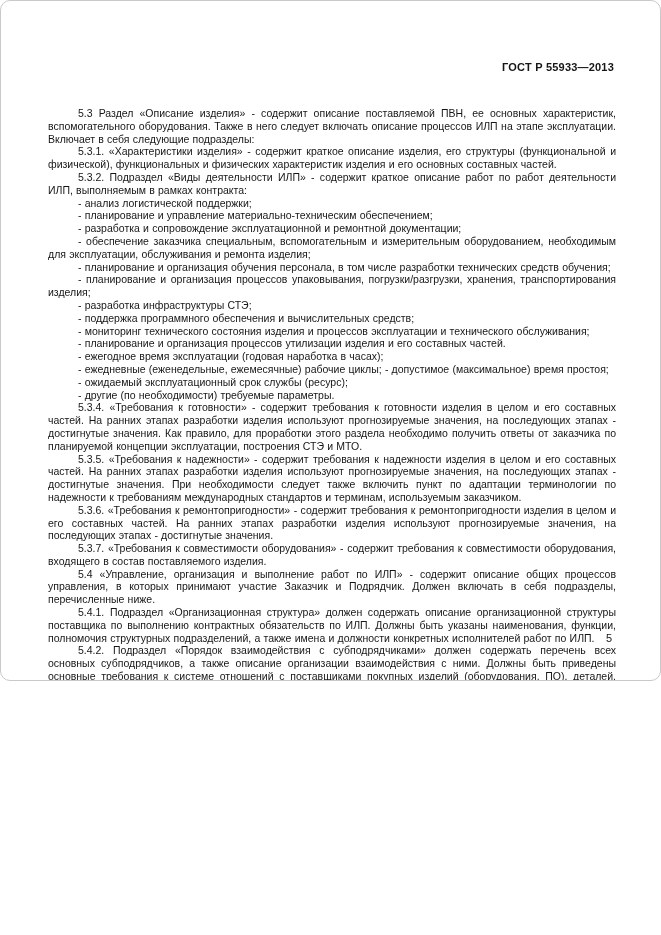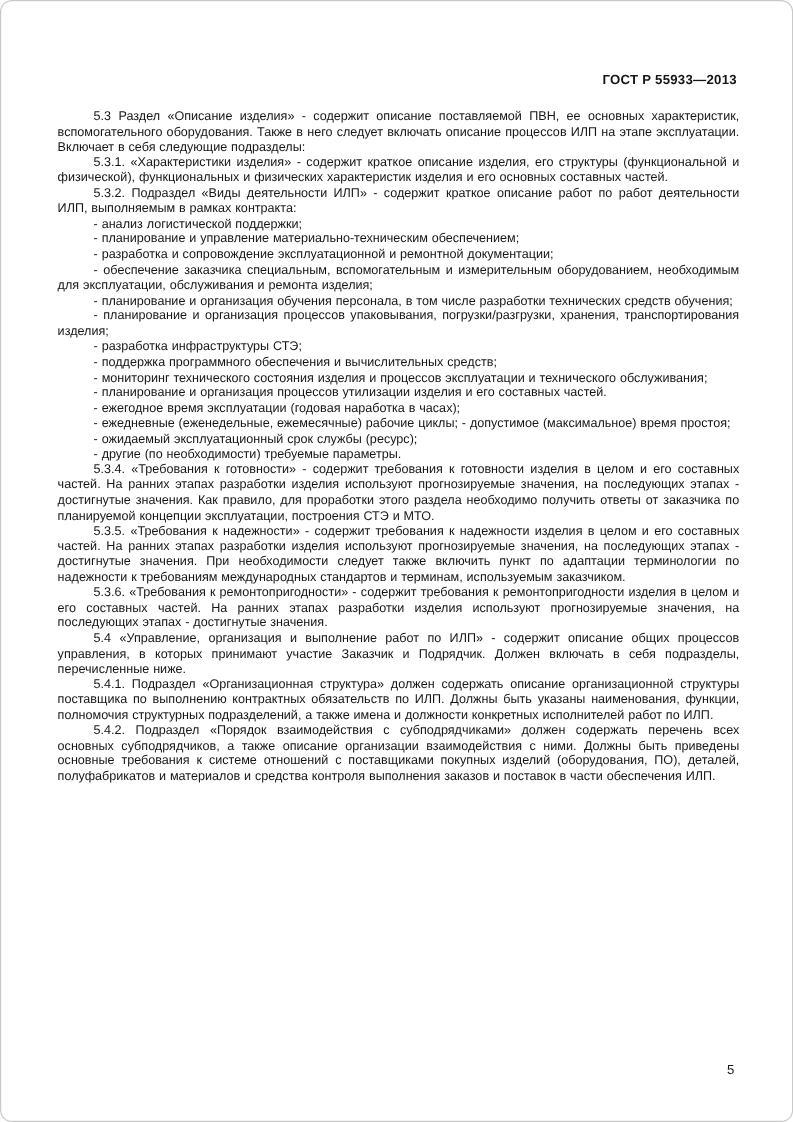--- a/index.html
+++ b/index.html
@@ -3,40 +3,40 @@
 <meta charset="utf-8">
 <style>
   html, body {
     margin: 0;
     padding: 0;
     background: #ffffff;
   }
   .page {
     position: relative;
     width: 661px;
-    height: 935px;
+    height: 681px;
     box-sizing: border-box;
     background: #ffffff;
     border: 1px solid #c9c9c9;
     border-radius: 10px;
     font-family: "Liberation Sans", sans-serif;
     color: #161616;
     overflow: hidden;
   }
   .doc-header {
     position: absolute;
     top: 60px;
     right: 46px;
     font-size: 11px;
     font-weight: bold;
     letter-spacing: 0.2px;
   }
   .content {
     position: absolute;
-    top: 90px;
+    top: 106px;
     left: 47px;
     width: 568px;
   }
   .content p {
     margin: 0;
     font-size: 10.5px;
     line-height: 12.8px;
     text-align: justify;
     text-indent: 30px;
     word-spacing: 0.3px;
@@ -68,19 +68,20 @@
     <p>- поддержка программного обеспечения и вычислительных средств;</p>
     <p>- мониторинг технического состояния изделия и процессов эксплуатации и технического обслуживания;</p>
     <p>- планирование и организация процессов утилизации изделия и его составных частей.</p>
     <p>- ежегодное время эксплуатации (годовая наработка в часах);</p>
     <p>- ежедневные (еженедельные, ежемесячные) рабочие циклы; - допустимое (максимальное) время простоя;</p>
     <p>- ожидаемый эксплуатационный срок службы (ресурс);</p>
     <p>- другие (по необходимости) требуемые параметры.</p>
     <p>5.3.4. «Требования к готовности» - содержит требования к готовности изделия в целом и его составных частей. На ранних этапах разработки изделия используют прогнозируемые значения, на последующих этапах - достигнутые значения. Как правило, для проработки этого раздела необходимо получить ответы от заказчика по планируемой концепции эксплуатации, построения СТЭ и МТО.</p>
     <p>5.3.5. «Требования к надежности» - содержит требования к надежности изделия в целом и его составных частей. На ранних этапах разработки изделия используют прогнозируемые значения, на последующих этапах - достигнутые значения. При необходимости следует также включить пункт по адаптации терминологии по надежности к требованиям международных стандартов и терминам, используемым заказчиком.</p>
     <p>5.3.6. «Требования к ремонтопригодности» - содержит требования к ремонтопригодности изделия в целом и его составных частей. На ранних этапах разработки изделия используют прогнозируемые значения, на последующих этапах - достигнутые значения.</p>
+    <p>5.3.7. «Требования к совместимости оборудования» - содержит требования к совместимости оборудования, входящего в состав поставляемого изделия.</p>
     <p>5.4 «Управление, организация и выполнение работ по ИЛП» - содержит описание общих процессов управления, в которых принимают участие Заказчик и Подрядчик. Должен включать в себя подразделы, перечисленные ниже.</p>
     <p>5.4.1. Подраздел «Организационная структура» должен содержать описание организационной структуры поставщика по выполнению контрактных обязательств по ИЛП. Должны быть указаны наименования, функции, полномочия структурных подразделений, а также имена и должности конкретных исполнителей работ по ИЛП.</p>
     <p>5.4.2. Подраздел «Порядок взаимодействия с субподрядчиками» должен содержать перечень всех основных субподрядчиков, а также описание организации взаимодействия с ними. Должны быть приведены основные требования к системе отношений с поставщиками покупных изделий (оборудования, ПО), деталей, полуфабрикатов и материалов и средства контроля выполнения заказов и поставок в части обеспечения ИЛП.</p>
   </div>
 
   <div class="page-number">5</div>
 </div>
 
 </body></html>

